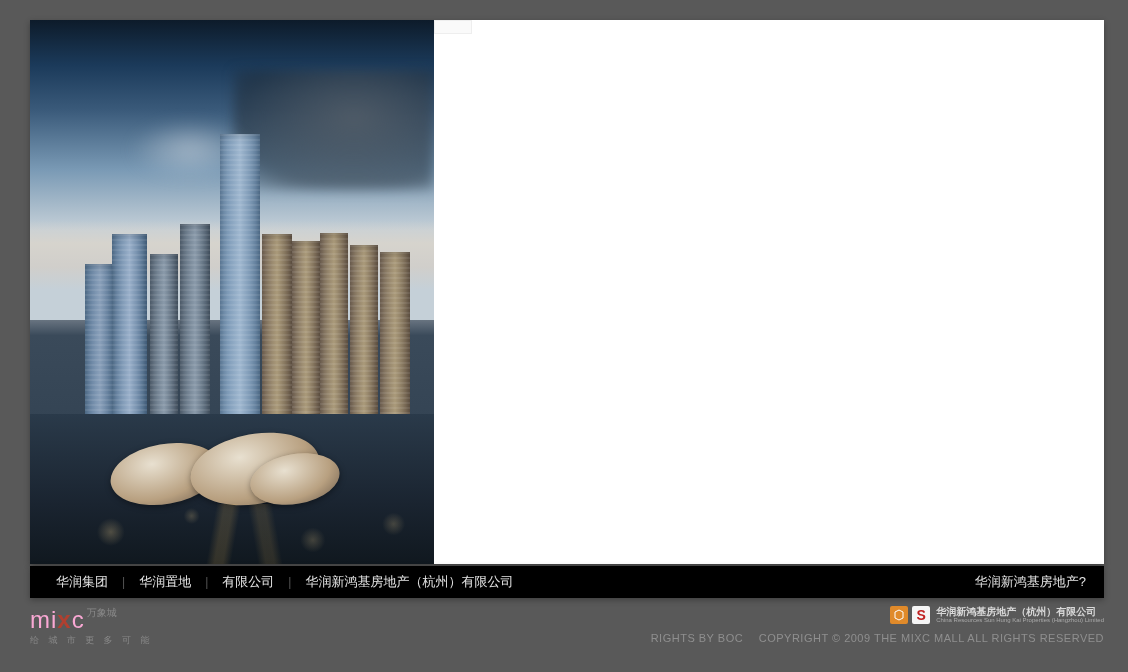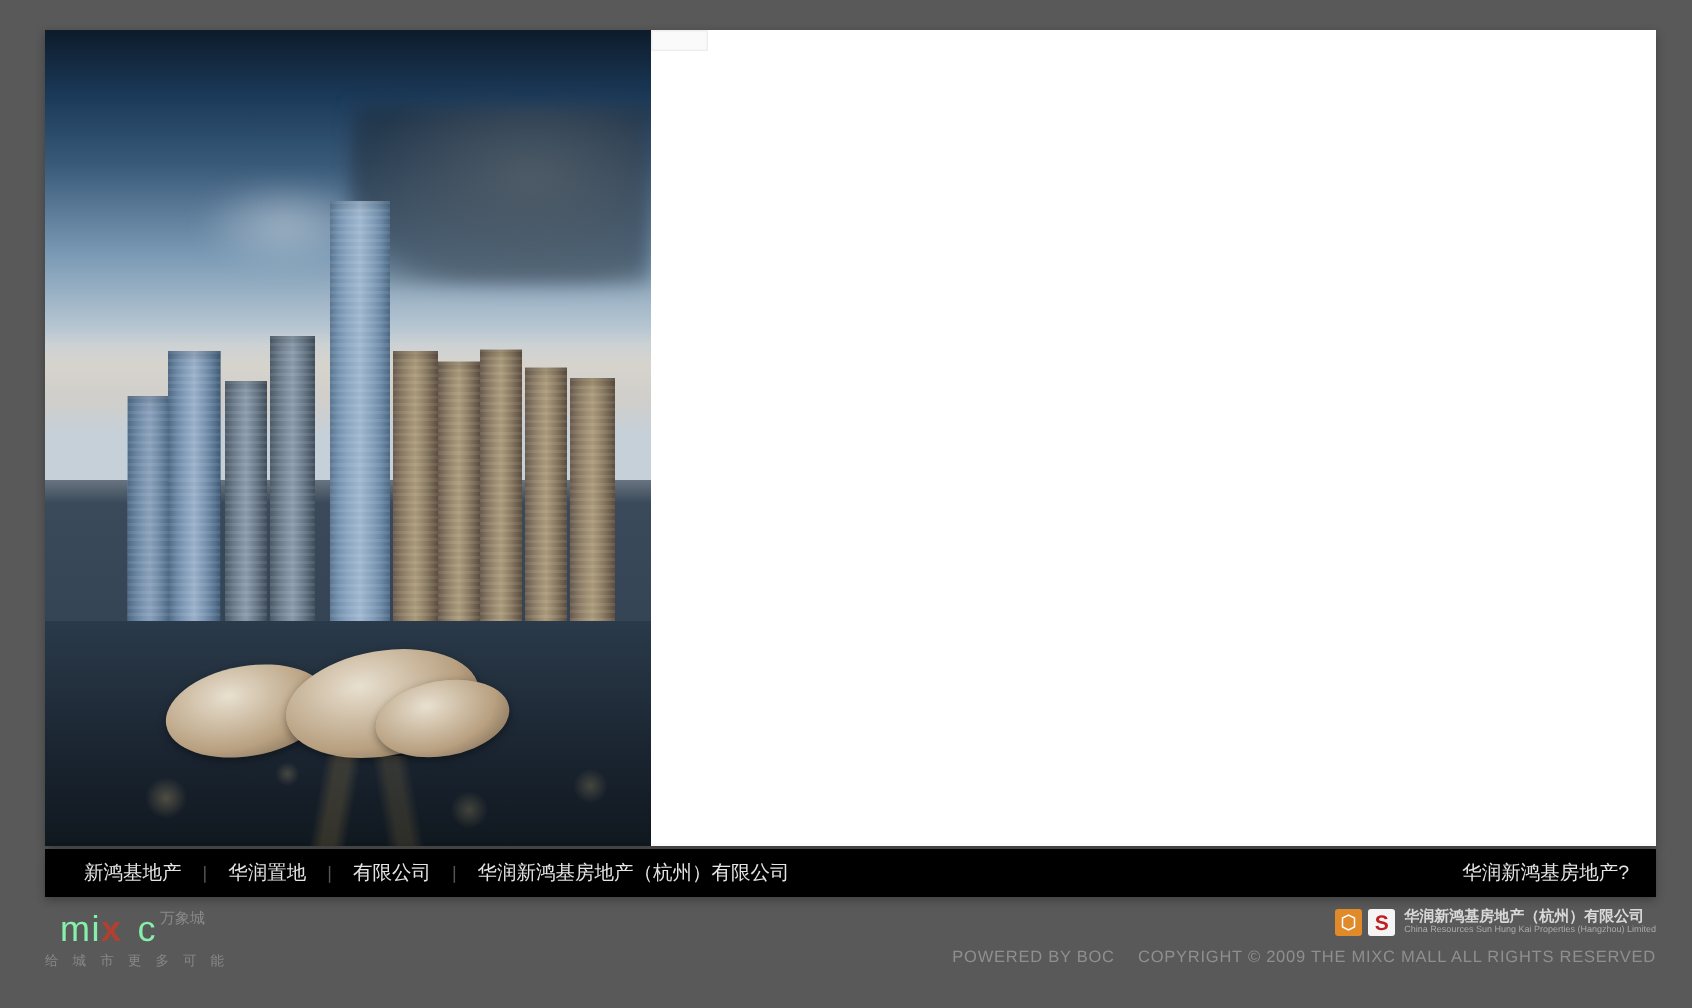--- a/index.html
+++ b/index.html
@@ -184,21 +184,21 @@
     top: 4px;
     color: #8a8a8a;
     font-family: Arial, sans-serif;
   }
   .logo-mixc {
     font-size: 24px;
     letter-spacing: 1px;
     font-weight: 300;
     line-height: 1;
   }
-  .logo-mixc .m  { color: #86efac; margin-left: 10px; }
+  .logo-mixc .m  { color: #f9a8d4; }
   .logo-mixc .x  { color: #b04030; font-weight: 700; }
   .logo-mixc .cn { font-size: 10px; color: #8a8a8a; vertical-align: top; margin-left: 2px; letter-spacing: 0; }
   .logo-sub {
     font-size: 9px;
     color: #888;
     letter-spacing: 2px;
     margin-top: 2px;
     font-family: Liberation Mono, monospace;
   }
 
@@ -281,21 +281,21 @@
       </div>
       <div class="roads"></div>
       <div class="lights"></div>
     </div>
   </div>
 
   <div class="white-corner-mark"></div>
 
   <div class="nav-bar">
     <div class="nav-left">
-      <span class="nav-link">新鸿基地产</span>
+      <span class="nav-link">华润集团</span>
       <span class="nav-sep">|</span>
       <span class="nav-link">华润置地</span>
       <span class="nav-sep">|</span>
       <span class="nav-link">有限公司</span>
       <span class="nav-sep">|</span>
       <span class="nav-link">华润新鸿基房地产（杭州）有限公司</span>
     </div>
     <div class="nav-right">华润新鸿基房地产?</div>
   </div>
 
@@ -317,20 +317,20 @@
       <div class="plogo white">
         <span class="s">S</span>
       </div>
       <div class="partner-text">
         <div class="line1">华润新鸿基房地产（杭州）有限公司</div>
         <div class="line2">China Resources Sun Hung Kai Properties (Hangzhou) Limited</div>
       </div>
     </div>
 
     <div class="copyright">
-      <span>POWERED BY BOC</span>
+      <span>RIGHTS BY BOC</span>
       <span class="sep"> </span>
       <span>COPYRIGHT © 2009 THE MIXC MALL ALL RIGHTS RESERVED</span>
     </div>
 
   </div>
 
 </div>
 
 </body></html>

